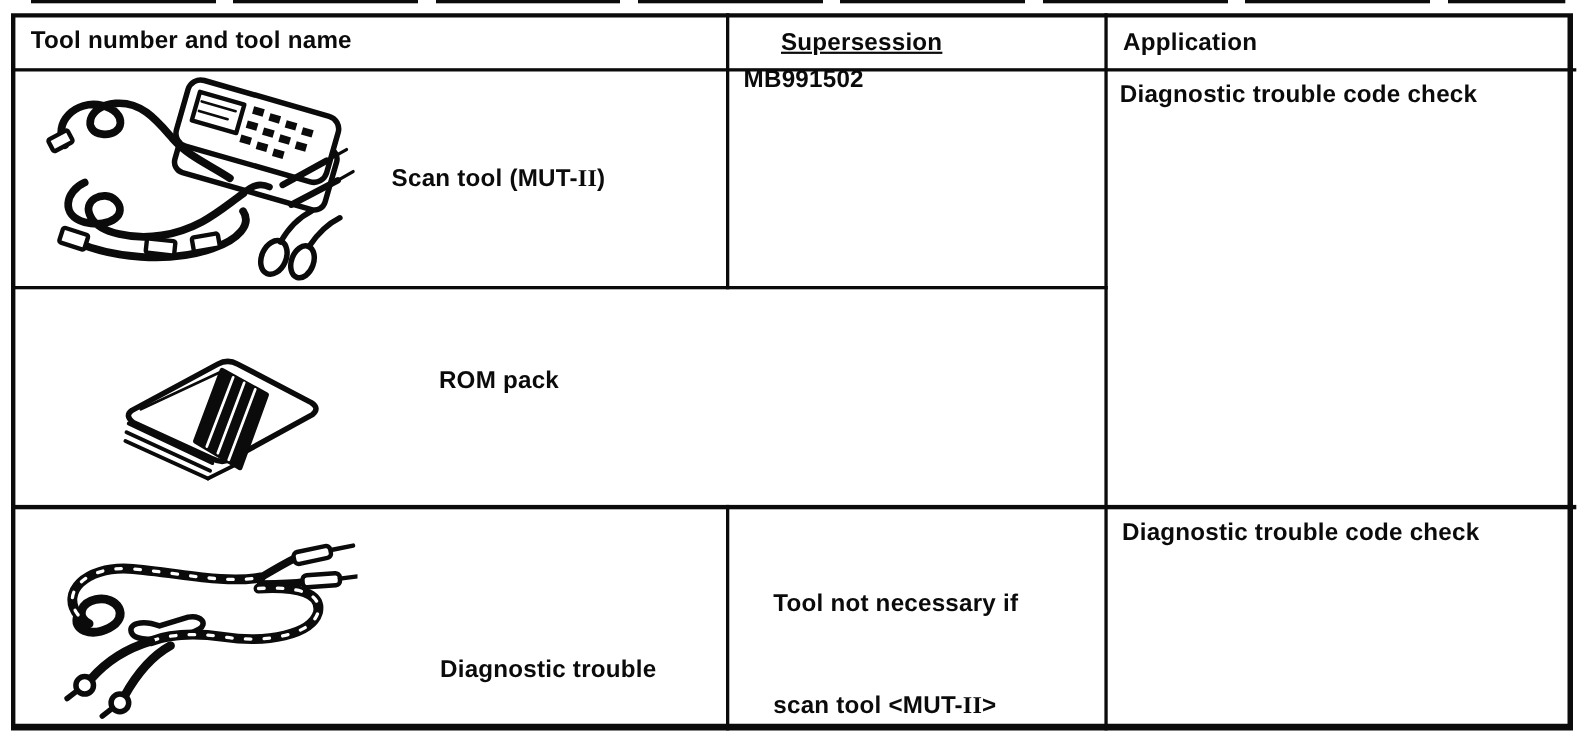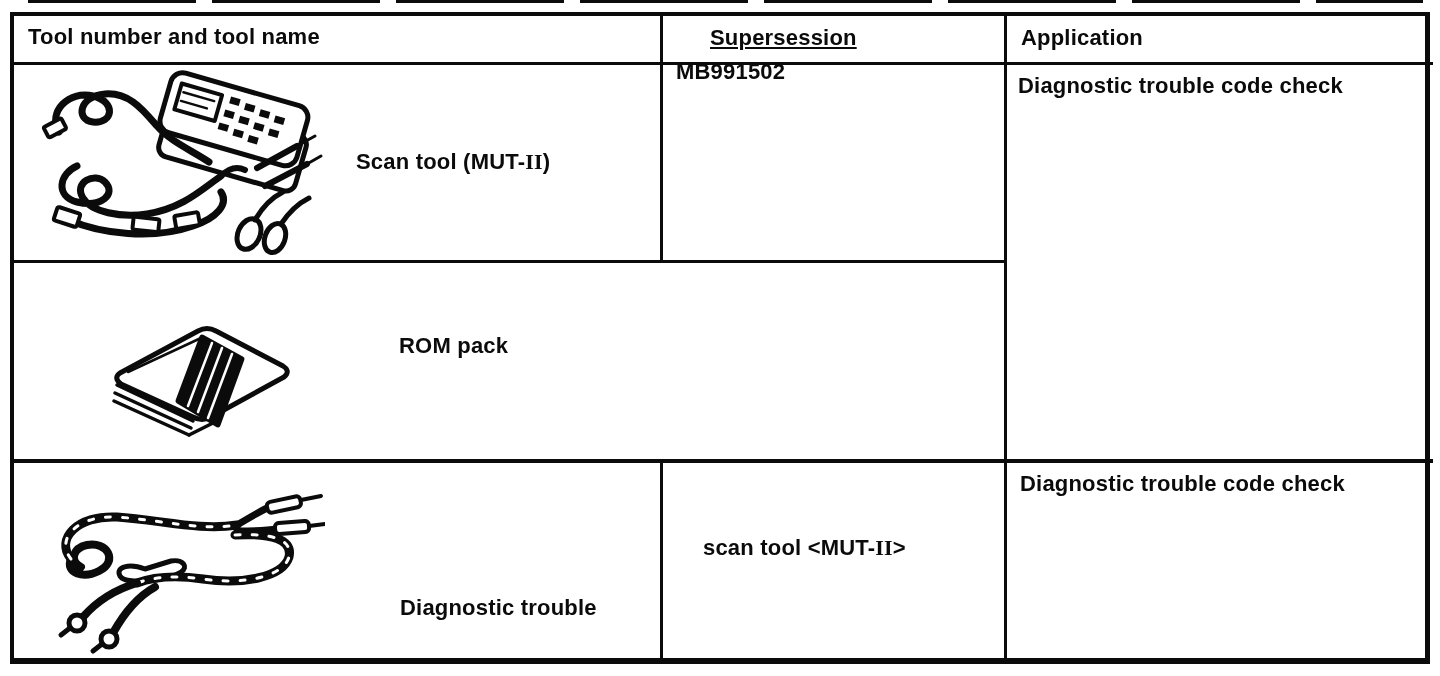--- a/index.html
+++ b/index.html
@@ -149,17 +149,18 @@
   <circle cx="84" cy="164" r="8" fill="#ffffff" stroke-width="5"></circle>
   <path d="M77,169 l-9,7" stroke-width="5"></path>
 </svg>
 
 <div class="txt ml" style="left:373px;top:530px;">
   <div>Diagnostic trouble</div>
   
 </div>
 
 <div class="txt ml" style="left:676px;top:470px;">
+  <div>Tool not necessary if</div>
   <div><span>scan tool &lt;MUT-</span><span class="roman">II</span><span>&gt;</span></div>
   
 </div>
 
 <div class="txt" style="left:1020px;top:471px;">Diagnostic trouble code check</div>
 
 </body></html>

